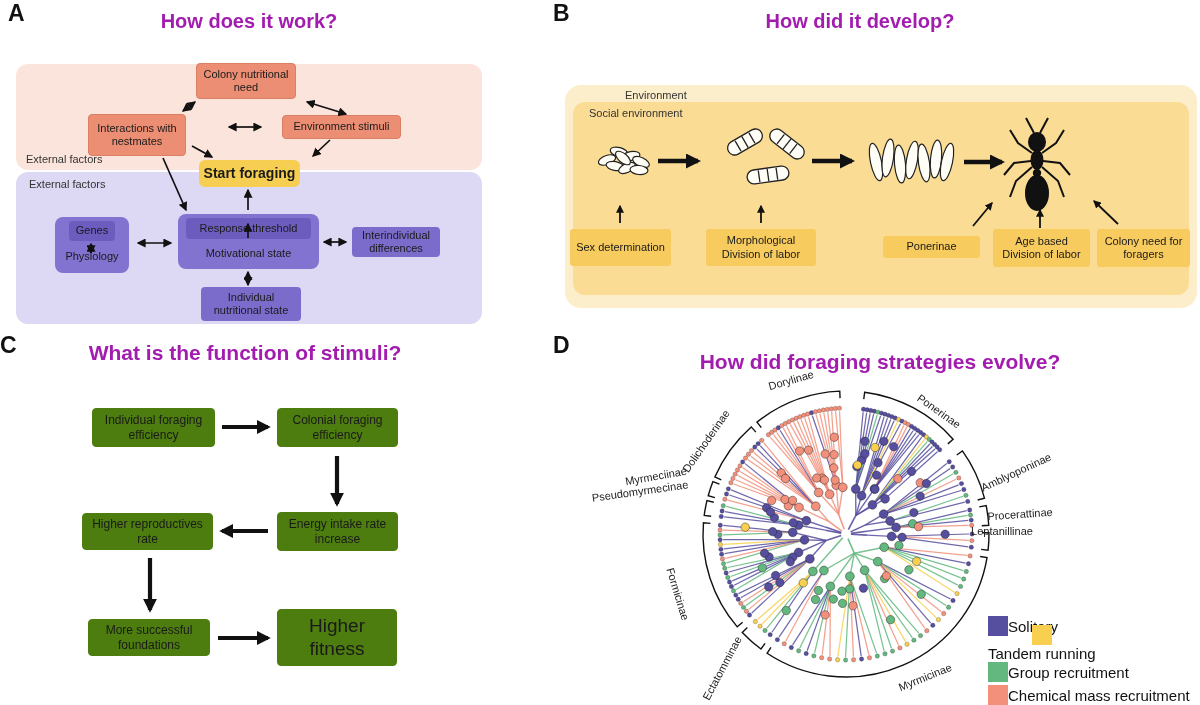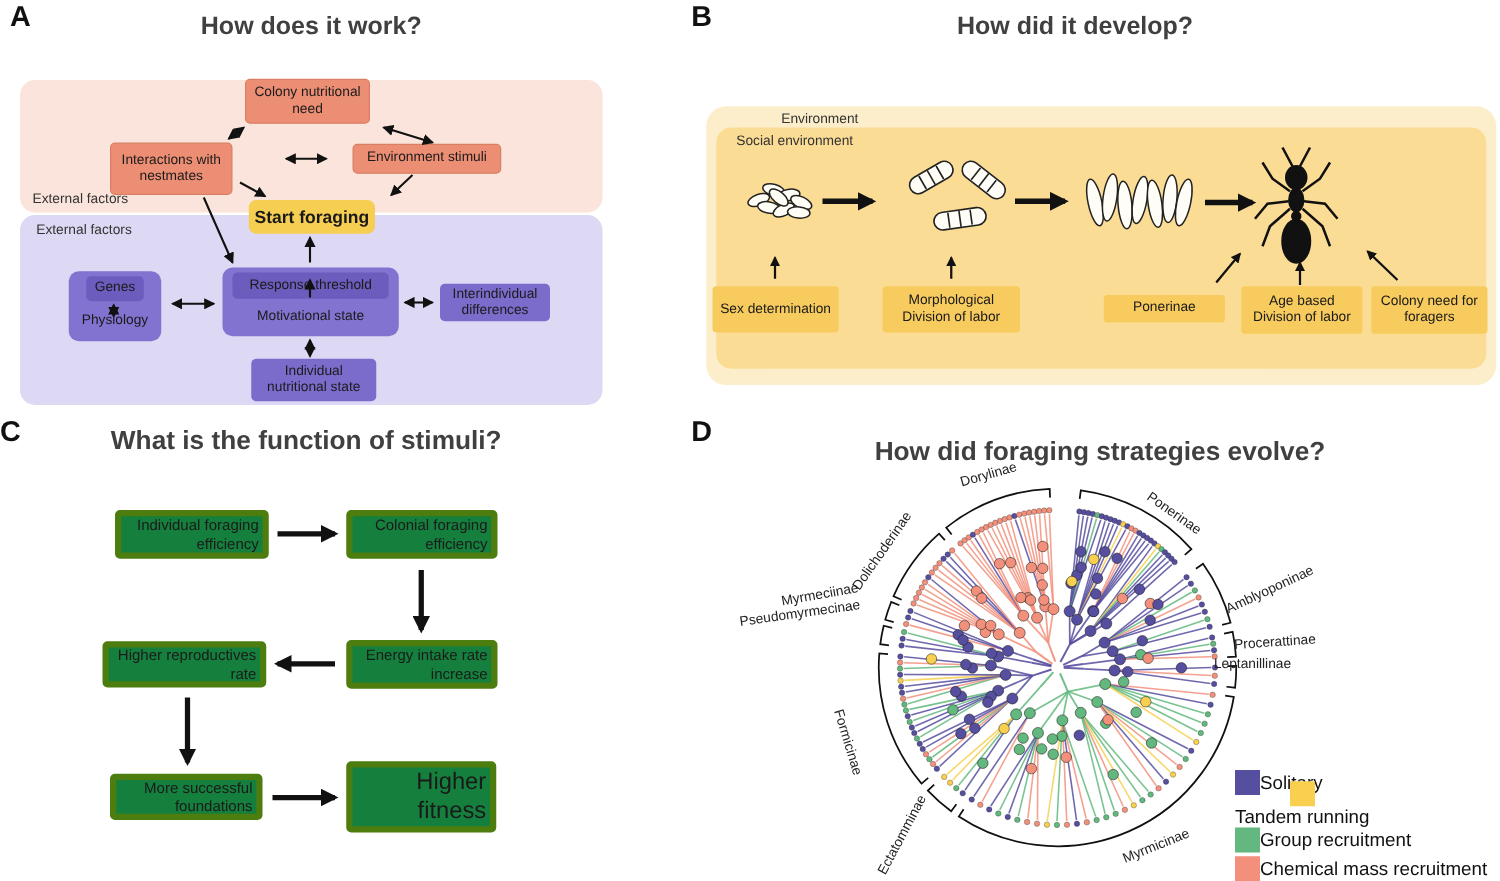--- a/index.html
+++ b/index.html
@@ -1,30 +1,30 @@
 <!DOCTYPE html>
 <html><head>
 <meta charset="utf-8">
 <style>
   html,body{margin:0;padding:0;background:#fff;}
   #canvas{position:relative;width:1200px;height:705px;background:#fff;overflow:hidden;
           font-family:"Liberation Sans",sans-serif;color:#1a1a1a;}
   .panel-letter{position:absolute;font-size:23px;font-weight:700;color:#111;}
-  .panel-title{position:absolute;font-size:20px;font-weight:700;text-align:center;color:#404040;}
+  .panel-title{position:absolute;font-size:20px;font-weight:700;text-align:center;color:#a21caf;}
   .group-box{position:absolute;border-radius:12px;}
   .group-label{position:absolute;font-size:11px;color:#333;}
   .fbox{position:absolute;display:flex;align-items:center;justify-content:center;
         text-align:center;font-size:11px;line-height:1.2;border-radius:4px;padding:1px 3px;box-sizing:border-box;}
   .salmon{background:#ec8e74;border:1px solid #d97f63;}
   .yellowhl{background:#f6ce52;border-radius:6px;font-weight:700;font-size:14px;}
   .purple{background:#8173cf;border-radius:8px;}
   .purple-sm{background:#7b6ccc;border-radius:4px;}
   .purple-dark{background:#6c5cbd;border-radius:4px;}
   .bfactor{background:#f7cb5e;border-radius:3px;}
-  .green{background:#15803d;border:5px solid #4d7c0f;text-align:right;}
+  .green{background:#4d7c0f;border:1px solid #4d7c0f;}
   .bigfit{font-size:19px;}
   .clade-label{position:absolute;font-size:11px;color:#222;white-space:nowrap;
                transform-origin:center center;}
   .legend-row{position:absolute;display:flex;align-items:center;gap:0;}
   .legend-swatch{width:20px;height:20px;}
   .legend-text{font-size:15px;color:#111;}
   svg{position:absolute;overflow:visible;}
   .stack{display:flex;flex-direction:column;justify-content:flex-start;align-items:center;}
 </style>
 </head>

